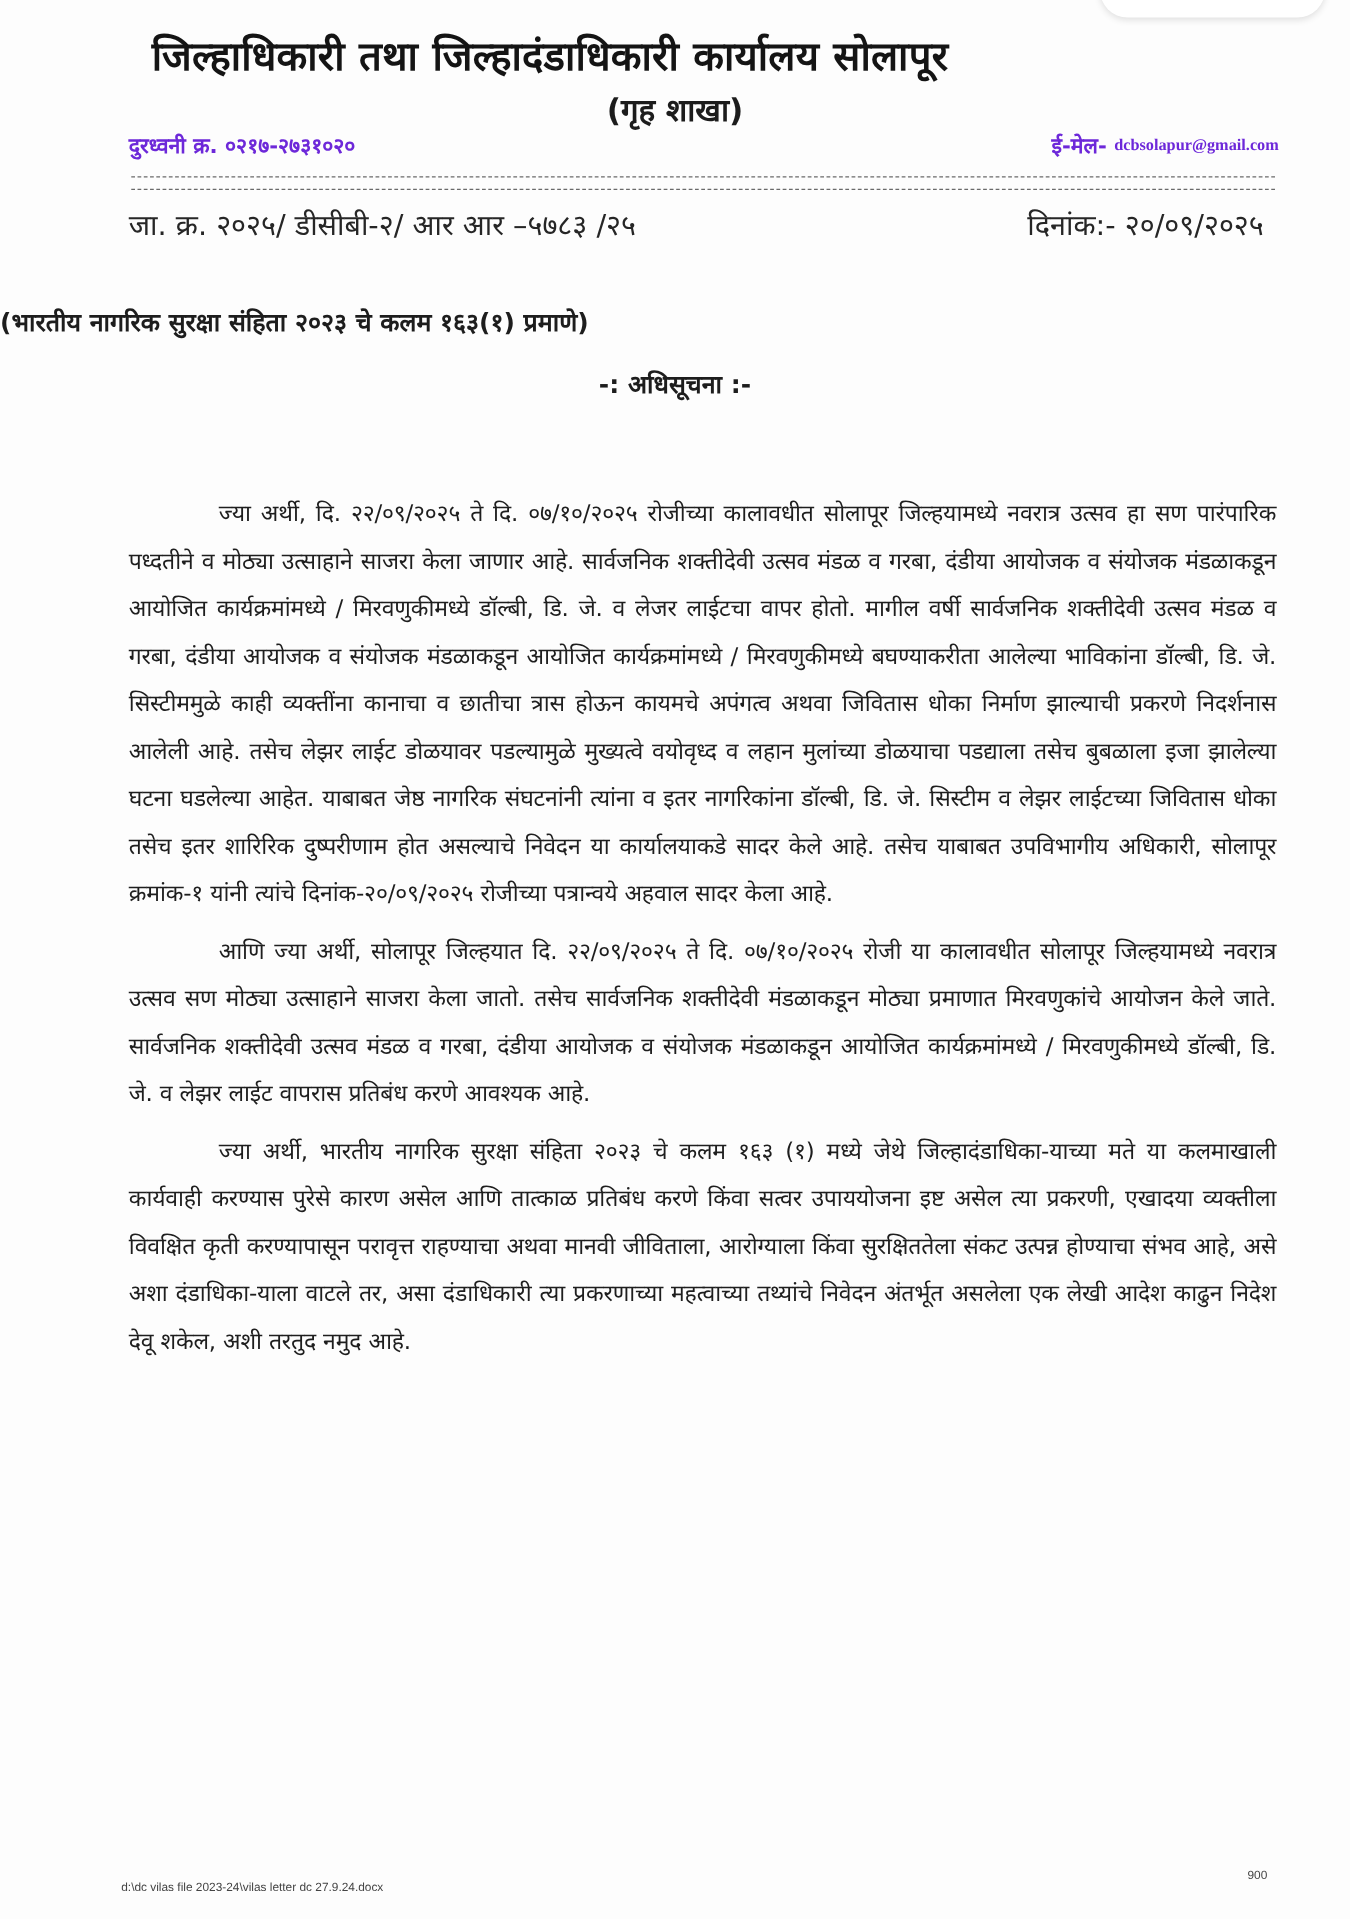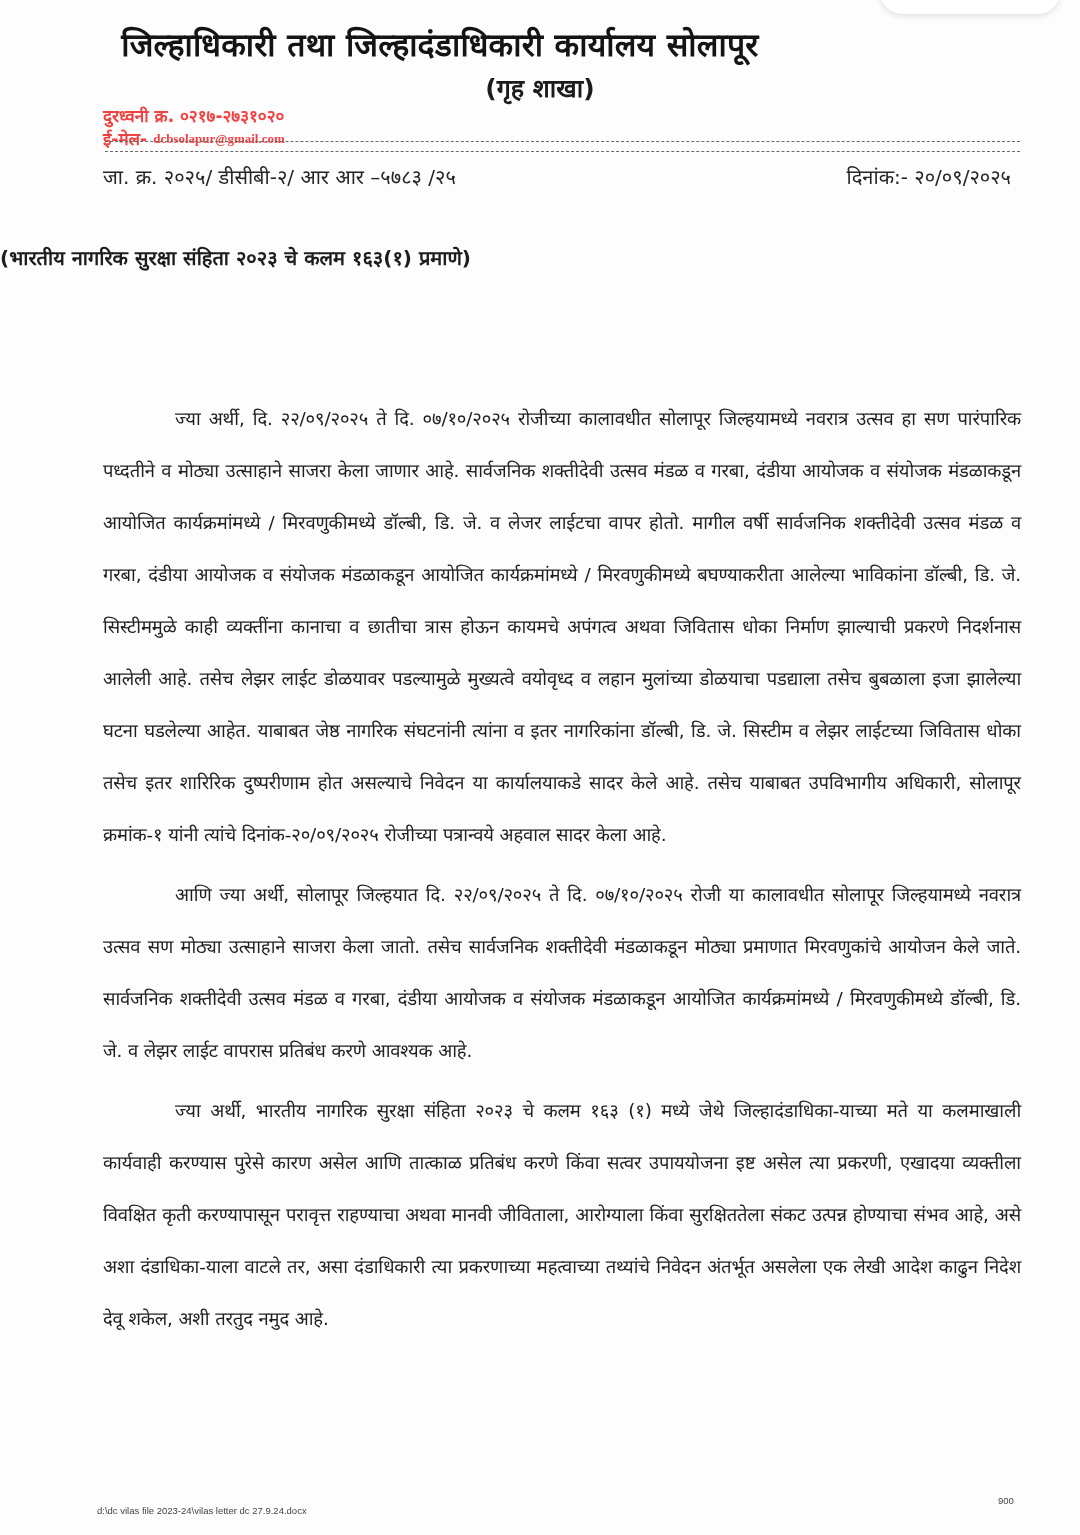--- a/index.html
+++ b/index.html
@@ -57,22 +57,21 @@
     .contact-row {
       position: absolute;
       top: 104px;
       left: 103px;
       width: 920px;
       display: flex;
       justify-content: space-between;
       align-items: baseline;
       font-size: 17px;
       font-weight: bold;
-      color: #ef4444;
-      flex-direction: column;
+      color: #6d28d9;
     }
     .contact-row .email-wrap {
       display: flex;
       align-items: center;
       gap: 6px;
     }
     .contact-row .email {
       font-family: "Liberation Serif", serif;
       font-size: 13px;
       font-weight: bold;
@@ -87,21 +86,21 @@
     .dash-1 { top: 141px; }
     .dash-2 { top: 151px; }
     .ref-row {
       position: absolute;
       top: 163px;
       left: 103px;
       width: 920px;
       display: flex;
       justify-content: space-between;
       align-items: baseline;
-      font-size: 20px;
+      font-size: 23px;
       color: #262626;
     }
     .ref-row .date-wrap {
       margin-right: 12px;
     }
     .section-ref {
       position: absolute;
       top: 244px;
       left: 0;
       width: 1080px;
@@ -119,21 +118,21 @@
       font-size: 20px;
       font-weight: bold;
       color: #1d1d1d;
     }
     .body-text {
       position: absolute;
       top: 393px;
       left: 103px;
       width: 918px;
       font-size: 18.4px;
-      line-height: 52px;
+      line-height: 38px;
       text-align: justify;
       color: #1e1e1e;
       font-family: "DejaVu Sans", sans-serif;
       letter-spacing: -0.15px;
     }
     .body-text p {
       margin: 0;
       text-indent: 72px;
     }
     .body-text p + p {
@@ -182,20 +181,21 @@
 
   <div class="ref-row">
     <span>जा. क्र. २०२५/ डीसीबी-२/ आर आर –५७८३ /२५</span>
     <span class="date-wrap">
       <span>दिनांक:-</span>
       <span>२०/०९/२०२५</span>
     </span>
   </div>
 
   <div class="section-ref">(भारतीय नागरिक सुरक्षा संहिता २०२३ चे कलम १६३(१)  प्रमाणे)</div>
+  <div class="notice-heading">-: अधिसूचना :-</div>
 
   <div class="body-text">
     <p>ज्या अर्थी, दि. २२/०९/२०२५ ते दि. ०७/१०/२०२५ रोजीच्या कालावधीत सोलापूर जिल्हयामध्ये नवरात्र उत्सव हा सण पारंपारिक पध्दतीने व मोठ्या उत्साहाने साजरा केला जाणार आहे. सार्वजनिक शक्तीदेवी उत्सव मंडळ व गरबा, दंडीया आयोजक व संयोजक मंडळाकडून आयोजित कार्यक्रमांमध्ये / मिरवणुकीमध्ये  डॉल्बी, डि. जे. व लेजर लाईटचा वापर होतो. मागील वर्षी सार्वजनिक शक्तीदेवी उत्सव मंडळ व गरबा, दंडीया आयोजक व संयोजक मंडळाकडून आयोजित कार्यक्रमांमध्ये / मिरवणुकीमध्ये बघण्याकरीता आलेल्या भाविकांना डॉल्बी, डि. जे. सिस्टीममुळे काही व्यक्तींना कानाचा व छातीचा त्रास होऊन कायमचे अपंगत्व अथवा जिवितास धोका निर्माण झाल्याची प्रकरणे निदर्शनास आलेली आहे. तसेच लेझर लाईट  डोळयावर पडल्यामुळे  मुख्यत्वे वयोवृध्द व लहान मुलांच्या  डोळयाचा पडद्याला तसेच बुबळाला इजा झालेल्या घटना घडलेल्या आहेत. याबाबत जेष्ठ नागरिक संघटनांनी त्यांना व इतर नागरिकांना डॉल्बी, डि. जे. सिस्टीम व लेझर लाईटच्या जिवितास धोका तसेच इतर शारिरिक दुष्परीणाम होत असल्याचे निवेदन या कार्यालयाकडे सादर केले आहे. तसेच याबाबत उपविभागीय अधिकारी, सोलापूर क्रमांक-१ यांनी त्यांचे दिनांक-२०/०९/२०२५ रोजीच्या पत्रान्वये अहवाल सादर केला आहे.</p>
     <p>आणि ज्या अर्थी, सोलापूर जिल्हयात दि. २२/०९/२०२५ ते दि. ०७/१०/२०२५ रोजी या कालावधीत सोलापूर जिल्हयामध्ये नवरात्र उत्सव सण मोठ्या उत्साहाने साजरा केला जातो. तसेच सार्वजनिक शक्तीदेवी मंडळाकडून मोठ्या प्रमाणात मिरवणुकांचे आयोजन केले जाते. सार्वजनिक शक्तीदेवी उत्सव मंडळ व गरबा, दंडीया आयोजक व संयोजक मंडळाकडून आयोजित कार्यक्रमांमध्ये / मिरवणुकीमध्ये डॉल्बी, डि. जे. व लेझर लाईट वापरास प्रतिबंध करणे आवश्यक आहे.</p>
     <p>ज्या अर्थी, भारतीय नागरिक सुरक्षा संहिता २०२३ चे कलम १६३ (१) मध्ये जेथे जिल्हादंडाधिका-याच्या मते या कलमाखाली कार्यवाही करण्यास पुरेसे कारण असेल आणि तात्काळ प्रतिबंध करणे किंवा सत्वर उपाययोजना इष्ट असेल त्या प्रकरणी, एखादया व्यक्तीला विवक्षित कृती करण्यापासून परावृत्त राहण्याचा अथवा मानवी जीविताला, आरोग्याला किंवा सुरक्षिततेला संकट उत्पन्न होण्याचा संभव आहे, असे अशा दंडाधिका-याला वाटले तर, असा दंडाधिकारी त्या प्रकरणाच्या महत्वाच्या तथ्यांचे निवेदन अंतर्भूत असलेला एक लेखी आदेश काढुन निदेश देवू शकेल, अशी तरतुद नमुद आहे.</p>
   </div>
 
   <div class="footer-path">d:\dc vilas file 2023-24\vilas letter dc 27.9.24.docx</div>
   <div class="footer-num">900</div>
 

